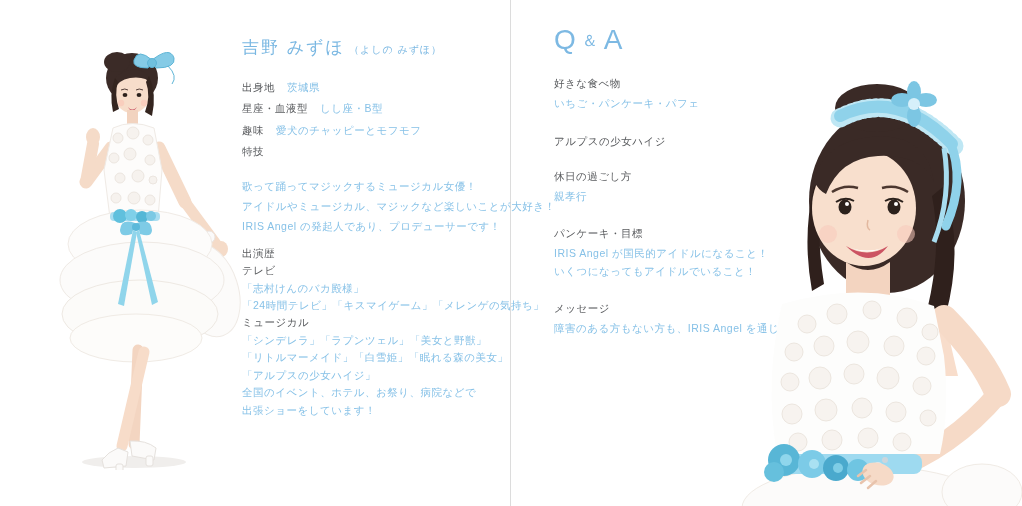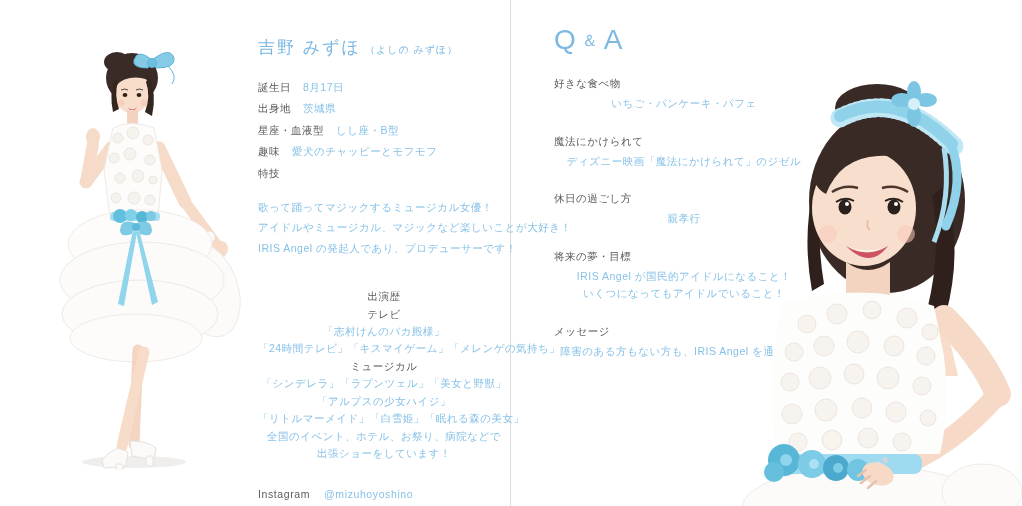--- a/index.html
+++ b/index.html
@@ -5,39 +5,39 @@
   html,body{margin:0;padding:0;}
   body{
     width:1022px;height:506px;position:relative;overflow:hidden;
     background:#ffffff;
     font-family:"Liberation Sans","DejaVu Sans",sans-serif;
     -webkit-font-smoothing:antialiased;
   }
   .divider{position:absolute;left:510px;top:0;width:1px;height:506px;background:#dcdcdc;}
 
   
-  .left-col{position:absolute;left:258px;top:30px;width:252px;font-size:10.5px;letter-spacing:.5px;}
+  .left-col{position:absolute;left:242px;top:30px;width:252px;font-size:10.5px;letter-spacing:.5px;}
   .page-title{color:#79b7e2;font-size:17px;letter-spacing:2px;margin:6px 0 0 0;font-weight:400;}
   .page-title .kana{font-size:10px;letter-spacing:1px;margin-left:4px;}
   .profile-list{margin-top:18px;}
   .profile-row{display:flex;gap:12px;line-height:21.4px;white-space:nowrap;}
   .lbl{color:#595b5e;}
   .val{color:#86c1e7;}
   .intro{margin-top:13px;line-height:20.4px;color:#86c1e7;white-space:nowrap;}
-  .career{margin-top:30px;line-height:17.4px;white-space:nowrap;text-align:center;}
+  .career{margin-top:8px;line-height:17.4px;white-space:nowrap;}
   .insta{margin-top:26px;display:flex;gap:14px;color:#595b5e;font-size:10.5px;letter-spacing:.6px;}
 
   
   .right-col{position:absolute;left:554px;top:24px;width:260px;font-size:10.5px;letter-spacing:.5px;}
   .qa-heading{color:#7db9e3;font-size:28px;letter-spacing:2px;font-weight:400;margin:0 0 0 0;}
   .qa-heading .amp{font-size:16px;vertical-align:3px;margin:0 4px;}
   .qa-list{margin-top:20px;}
   .qa-block{margin-bottom:21px;}
   .qa-q{color:#595b5e;margin-bottom:5px;line-height:14px;white-space:nowrap;}
-  .qa-a{color:#86c1e7;line-height:17.5px;white-space:nowrap;text-align:center;}
+  .qa-a{color:#86c1e7;line-height:17.5px;white-space:nowrap;}
 
   
   .photo-left{position:absolute;left:18px;top:18px;width:232px;height:452px;}
   .photo-right{position:absolute;left:682px;top:56px;width:340px;height:450px;}
   svg{display:block;}
 </style>
 </head>
 <body>
 
 <div class="divider"></div>
@@ -134,24 +134,20 @@
   </svg>
 </div>
 
 <div class="left-col">
   <h1 class="page-title">
     <span>吉野 みずほ</span><span class="kana">（よしの みずほ）</span>
   </h1>
 
   <div class="profile-list">
     <div class="profile-row">
-      <span class="lbl">誕生日</span>
-      <span class="val">8月17日</span>
-    </div>
-    <div class="profile-row">
       <span class="lbl">出身地</span>
       <span class="val">茨城県</span>
     </div>
     <div class="profile-row">
       <span class="lbl">星座・血液型</span>
       <span class="val">しし座・B型</span>
     </div>
     <div class="profile-row">
       <span class="lbl">趣味</span>
       <span class="val">愛犬のチャッピーとモフモフ</span>
@@ -167,52 +163,47 @@
     <div>IRIS Angel の発起人であり、プロデューサーです！</div>
   </div>
 
   <div class="career">
     <div class="lbl">出演歴</div>
     <div class="lbl">テレビ</div>
     <div class="val">「志村けんのバカ殿様」</div>
     <div class="val">「24時間テレビ」「キスマイゲーム」「メレンゲの気持ち」</div>
     <div class="lbl">ミュージカル</div>
     <div class="val">「シンデレラ」「ラプンツェル」「美女と野獣」</div>
+    <div class="val">「リトルマーメイド」「白雪姫」「眠れる森の美女」</div>
     <div class="val">「アルプスの少女ハイジ」</div>
-    <div class="val">「リトルマーメイド」「白雪姫」「眠れる森の美女」</div>
     <div class="val">全国のイベント、ホテル、お祭り、病院などで</div>
     <div class="val">出張ショーをしています！</div>
   </div>
 
-  <div class="insta">
-    <span>Instagram</span>
-    <span class="val">@mizuhoyoshino</span>
-  </div>
 </div>
 
 <div class="right-col">
   <h2 class="qa-heading">
     <span>Q</span><span class="amp">＆</span><span>A</span>
   </h2>
 
   <div class="qa-list">
     <div class="qa-block">
       <div class="qa-q">好きな食べ物</div>
       <div class="qa-a">いちご・パンケーキ・パフェ</div>
     </div>
     <div class="qa-block">
-      <div class="qa-q">魔法にかけられて</div>
-      <div class="qa-a">ディズニー映画「魔法にかけられて」のジゼル</div>
+      <div class="qa-q">アルプスの少女ハイジ</div>
     </div>
     <div class="qa-block">
       <div class="qa-q">休日の過ごし方</div>
       <div class="qa-a">親孝行</div>
     </div>
     <div class="qa-block">
-      <div class="qa-q">将来の夢・目標</div>
+      <div class="qa-q">パンケーキ・目標</div>
       <div class="qa-a">IRIS Angel が国民的アイドルになること！</div>
       <div class="qa-a">いくつになってもアイドルでいること！</div>
     </div>
     <div class="qa-block">
       <div class="qa-q">メッセージ</div>
       <div class="qa-a">障害のある方もない方も、IRIS Angel を通じて、</div>
     </div>
   </div>
 </div>
 

